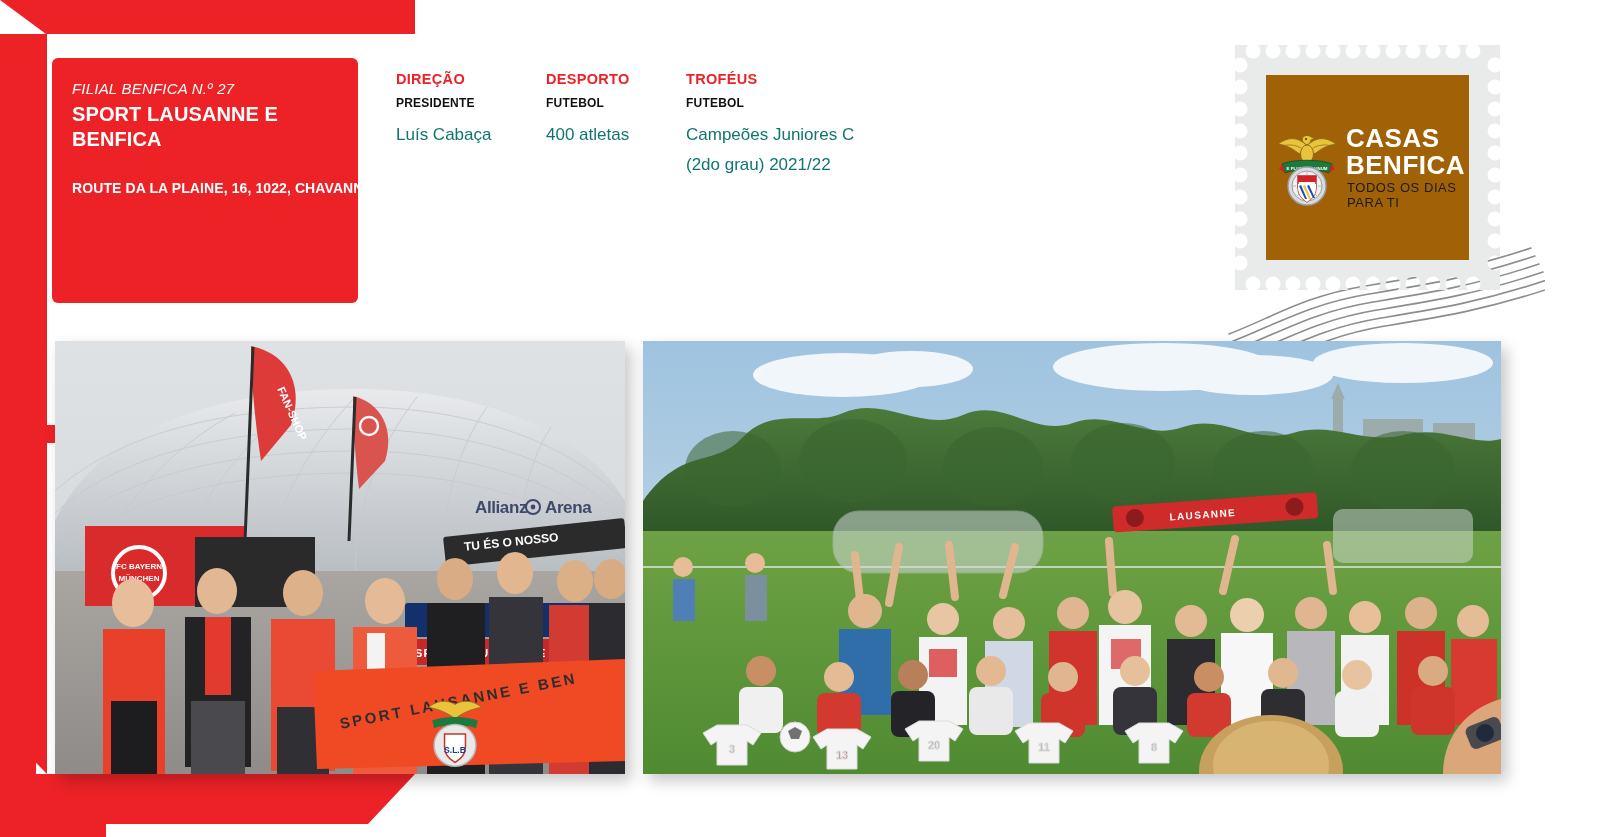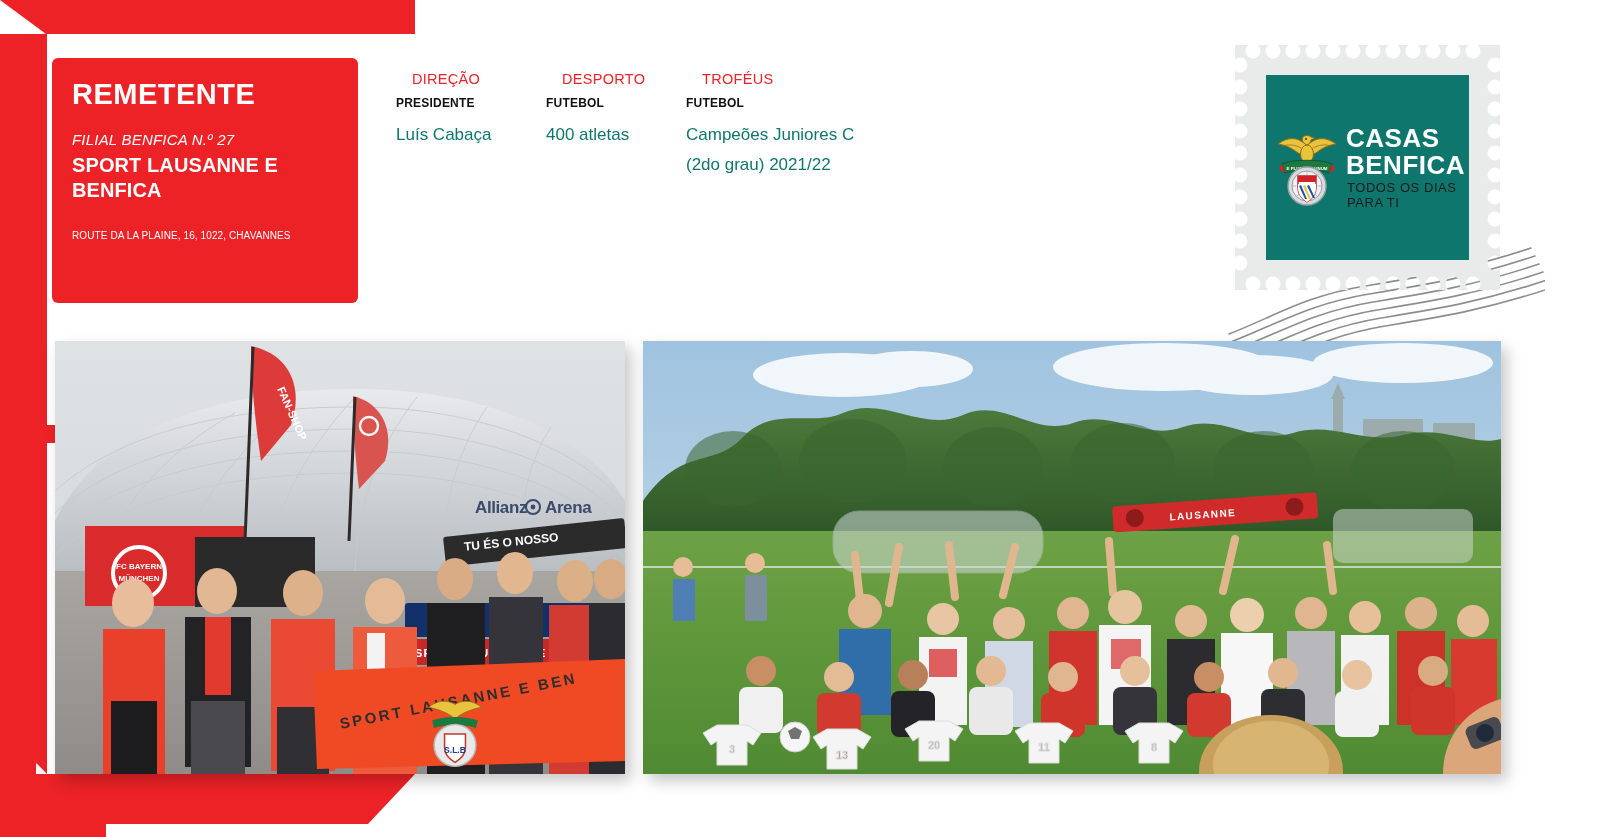--- a/index.html
+++ b/index.html
@@ -46,48 +46,48 @@
   }
   #sender-branch{
     font-size:15px;font-weight:400;letter-spacing:.2px;
     margin:0 0 4px 0;line-height:1.2;font-style:italic;
   }
   #sender-name{
     font-size:20px;font-weight:bold;letter-spacing:.1px;
     line-height:1.25;margin:0 0 24px 0;max-width:270px;
   }
   .sender-line{
-    font-size:10px;font-weight:400;letter-spacing:.1px;
+    font-size:14px;font-weight:700;letter-spacing:.1px;
     line-height:1.75;margin:0;white-space:nowrap;
   }
 
   
   #info-columns{position:absolute;left:396px;top:72px;display:flex;}
   .info-col{margin-right:0;}
   .col-eyebrow{
-    color:#ec2227;font-size:14.5px;font-weight:400;letter-spacing:.3px;
-    margin:0 0 10px 16px;line-height:1;
+    color:#ec2227;font-size:14.5px;font-weight:700;letter-spacing:.3px;
+    margin:0 0 10px 0;line-height:1;
   }
   .col-head{
     color:#111111;font-size:12px;font-weight:bold;letter-spacing:.2px;
     margin:0 0 14px 0;line-height:1;
   }
   .col-line{
     color:#0f766e;font-size:17px;font-weight:400;
     margin:0 0 7px 0;line-height:1.4;white-space:nowrap;
   }
 
   
   #stamp-block{position:absolute;left:1205px;top:40px;width:340px;height:300px;}
   #stamp{
     position:absolute;left:30px;top:5px;width:265px;height:245px;
   }
   #stamp-inner{
     position:absolute;left:31px;top:30px;width:203px;height:185px;
-    background:#0f766e;
+    background:#a16207;
     display:flex;align-items:center;
   }
   #stamp-crest{width:66px;height:80px;margin-left:8px;flex:0 0 auto;}
   #stamp-wordmark{margin-left:6px;}
   #stamp-casas,#stamp-benfica{
     color:#ffffff;font-weight:bold;font-size:26px;letter-spacing:.5px;
     line-height:1.02;margin:0;
   }
   #stamp-tagline{
     color:#1c1c1c;font-size:13px;letter-spacing:.55px;margin:2px 0 0 1px;
@@ -116,21 +116,20 @@
 </svg>
 
 <div class="page">
 
   <div id="band-top-right"></div>
   <div id="band-right"></div>
   <div id="band-left-wrap"></div>
   <div id="band-bottom-left"></div>
 
   <div id="sender-card">
-    <div id="sender-title">REMETENTE</div>
     <div id="sender-branch">FILIAL BENFICA N.º 27</div>
     <div id="sender-name">SPORT LAUSANNE E BENFICA</div>
     <div class="sender-line">ROUTE DA LA PLAINE, 16, 1022, CHAVANNES</div>
   </div>
 
   <div id="info-columns">
 
     <div class="info-col" style="width:150px">
       <div class="col-eyebrow">DIREÇÃO</div>
       <div class="col-head">PRESIDENTE</div>

